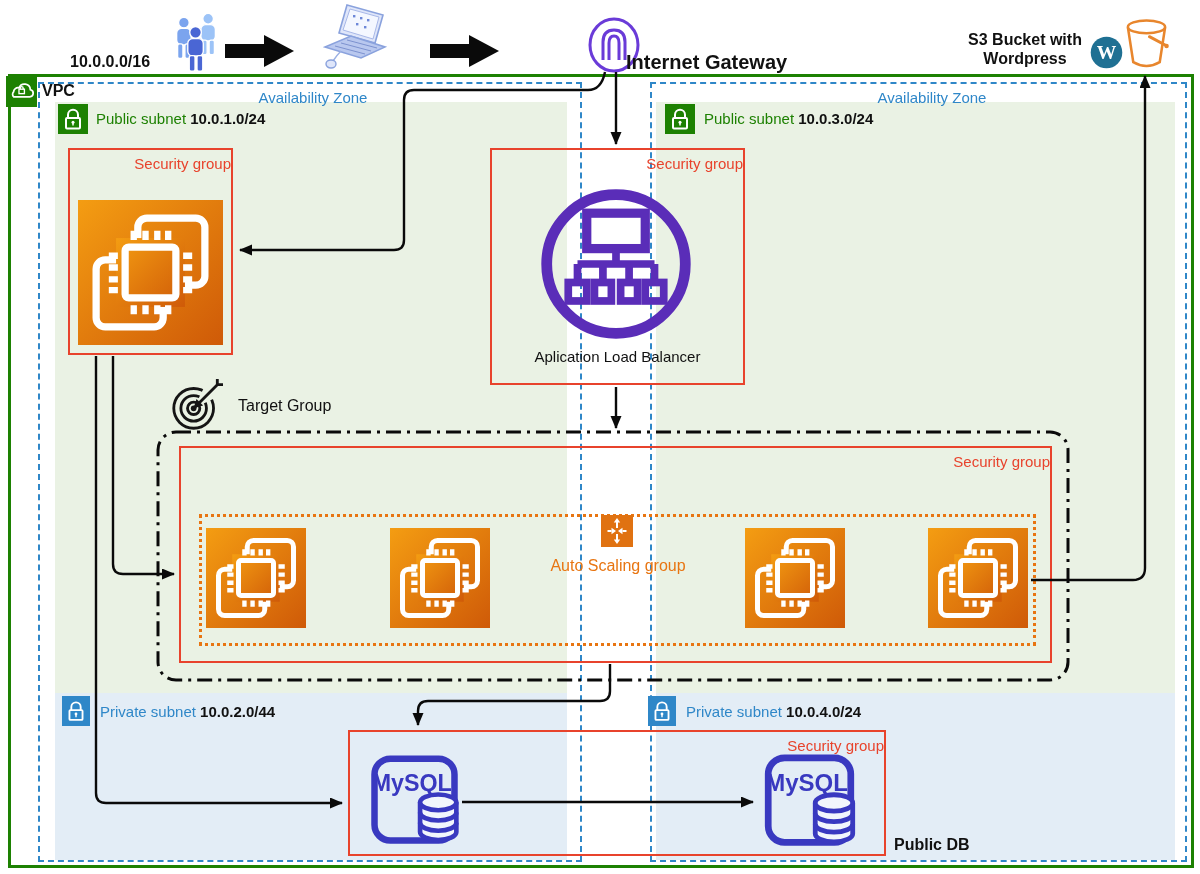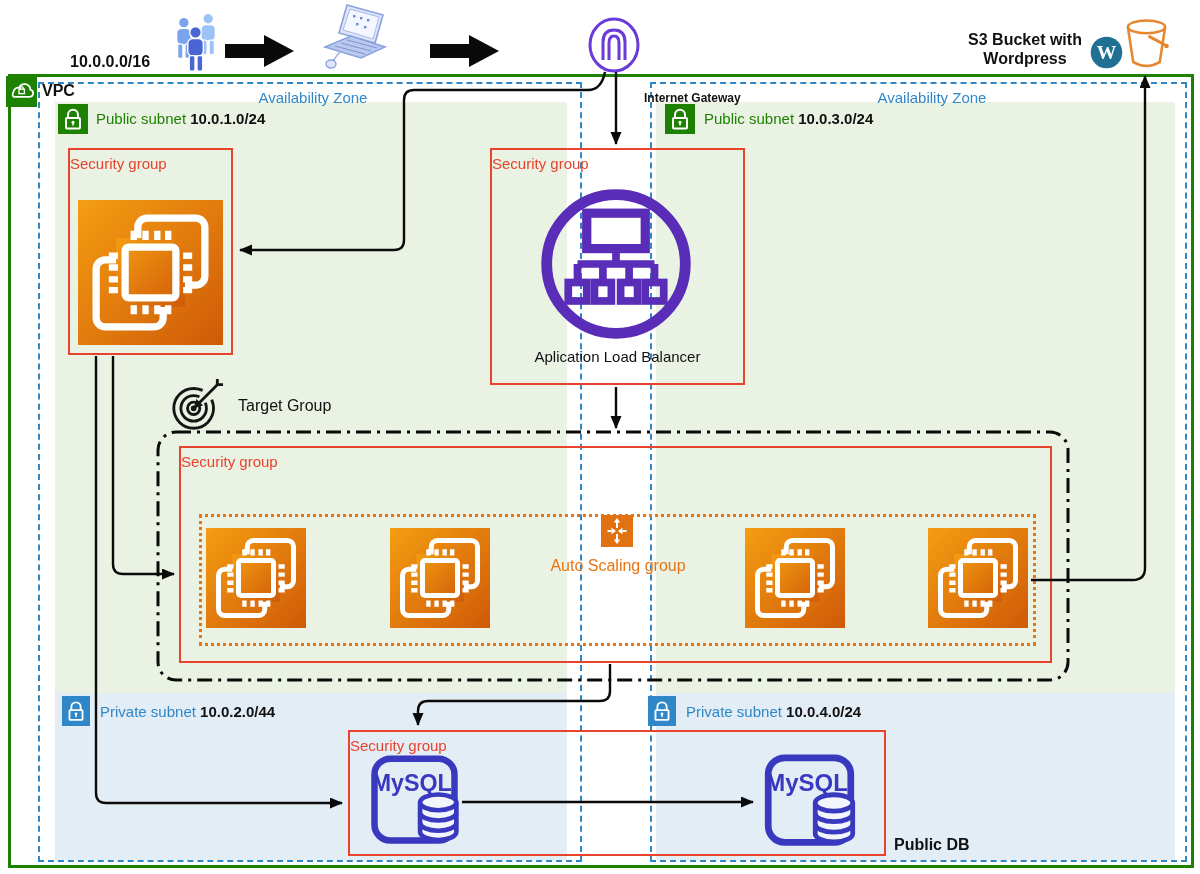--- a/index.html
+++ b/index.html
@@ -11,21 +11,21 @@
   .green-t{color:#1d8102;text-align:center;}
   .blue-t{color:#2f87c8;}
   .orange-t{color:#e87511;}
   .center{text-align:center;}
   .bg-pub{background:#eaf2e4;}
   .bg-priv{background:#e3edf6;}
   .az{border:2px dashed #2f87c8;}
   .vpc{border:3px solid #1d8102;}
   .sg{border:2px solid #e8432c;}
   .asg{border:3px dotted #e87511;}
-  .sg-label{position:absolute;top:5px;left:0;right:0;text-align:left;
+  .sg-label{position:absolute;top:5px;left:0;right:0;text-align:right;
             color:#e8432c;font-size:15px;}
   svg{display:block;}
   #overlay{position:absolute;left:0;top:0;z-index:40;pointer-events:none;}
   .z10{z-index:10;} .z20{z-index:20;} .z30{z-index:30;} .z50{z-index:50;}
 </style>
 </head>
 <body>
 
 <div class="abs bg-pub z10" style="left:55px;top:102px;width:512px;height:591px;"></div>
 <div class="abs bg-priv z10" style="left:55px;top:693px;width:512px;height:167px;"></div>
@@ -144,21 +144,21 @@
   </svg>
 </div>
 
 <div class="abs z30" style="left:588px;top:17px;">
   <svg viewBox="0 0 52 56" width="52" height="56">
     <ellipse cx="26" cy="28" rx="24" ry="26" fill="#fff" stroke="#6a3bd8" stroke-width="3"></ellipse>
     <path d="M15,43 V25 Q15,13 26,13 Q37,13 37,25 V43" fill="none" stroke="#6a3bd8" stroke-width="3"></path>
     <path d="M21,43 V26 Q21,19 26,19 Q31,19 31,26 V43" fill="none" stroke="#6a3bd8" stroke-width="3"></path>
   </svg>
 </div>
-<div class="abs z30 lbl bold" style="left:644px;top:53px;font-size:12px;margin-top:36px;">Internet Gateway</div>
+<div class="abs z30 lbl bold" style="left:626px;top:53px;font-size:20px;">Internet Gateway</div>
 
 <div class="abs z30 center bold" style="left:956px;top:30px;width:138px;font-size:16px;line-height:19px;">
   <div>S3 Bucket with</div>
   <div>Wordpress</div>
 </div>
 <div class="abs z30" style="left:1090px;top:36px;">
   <svg viewBox="0 0 32 32" width="33" height="33">
     <circle cx="16" cy="16" r="15.3" fill="#1f7093"></circle>
     <text x="16" y="22.5" text-anchor="middle" font-size="19" font-weight="bold" fill="#fff" font-family="Liberation Serif, serif">W</text>
   </svg>

